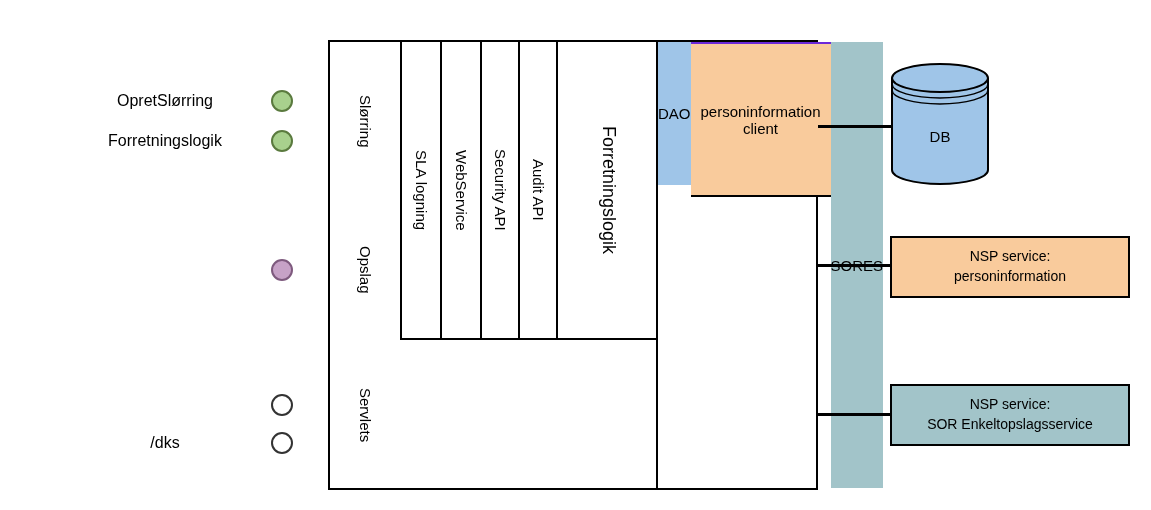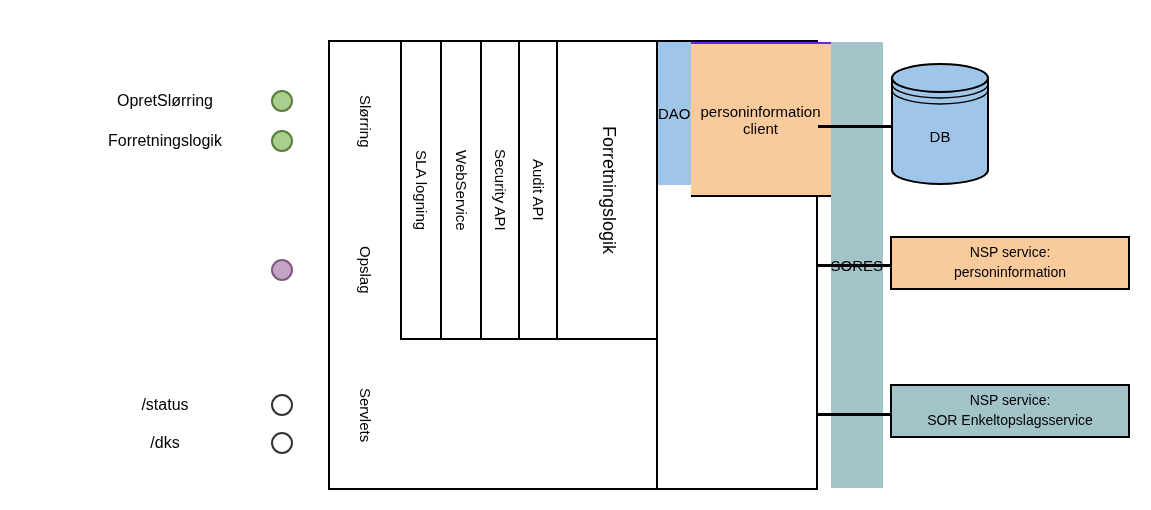--- a/index.html
+++ b/index.html
@@ -128,21 +128,21 @@
     position: absolute;
     left: 890px; top: 62px;
     width: 100px; height: 124px;
   }
 
   
   .nsp {
     position: absolute;
     left: 890px;
     width: 240px;
-    height: 54px;
+    height: 62px;
     border: 2px solid #000;
     display: flex;
     flex-direction: column;
     align-items: center;
     justify-content: center;
     text-align: center;
     font-size: 14px;
     line-height: 1.4;
   }
   .nsp-orange { top: 236px; background: #f9cb9c; }
@@ -178,21 +178,20 @@
     <div class="col w38">
       <span class="vtext">Audit API</span>
     </div>
     <div class="col wbig">
       <span class="vtext big">Forretningslogik</span>
     </div>
   </div>
 
   <div class="ep-label" style="top:91px">OpretSlørring</div>
   <div class="ep-label" style="top:131px">Forretningslogik</div>
-  <div class="ep-label" style="top:395px">/status</div>
   <div class="ep-label" style="top:433px">/dks</div>
 
   <div class="ep-circle green" style="top:90px"></div>
   <div class="ep-circle green" style="top:130px"></div>
   <div class="ep-circle purple" style="top:259px"></div>
   <div class="ep-circle white" style="top:394px"></div>
   <div class="ep-circle white" style="top:432px"></div>
 
   <div class="comp-stack">
     <div class="comp comp-dao">

